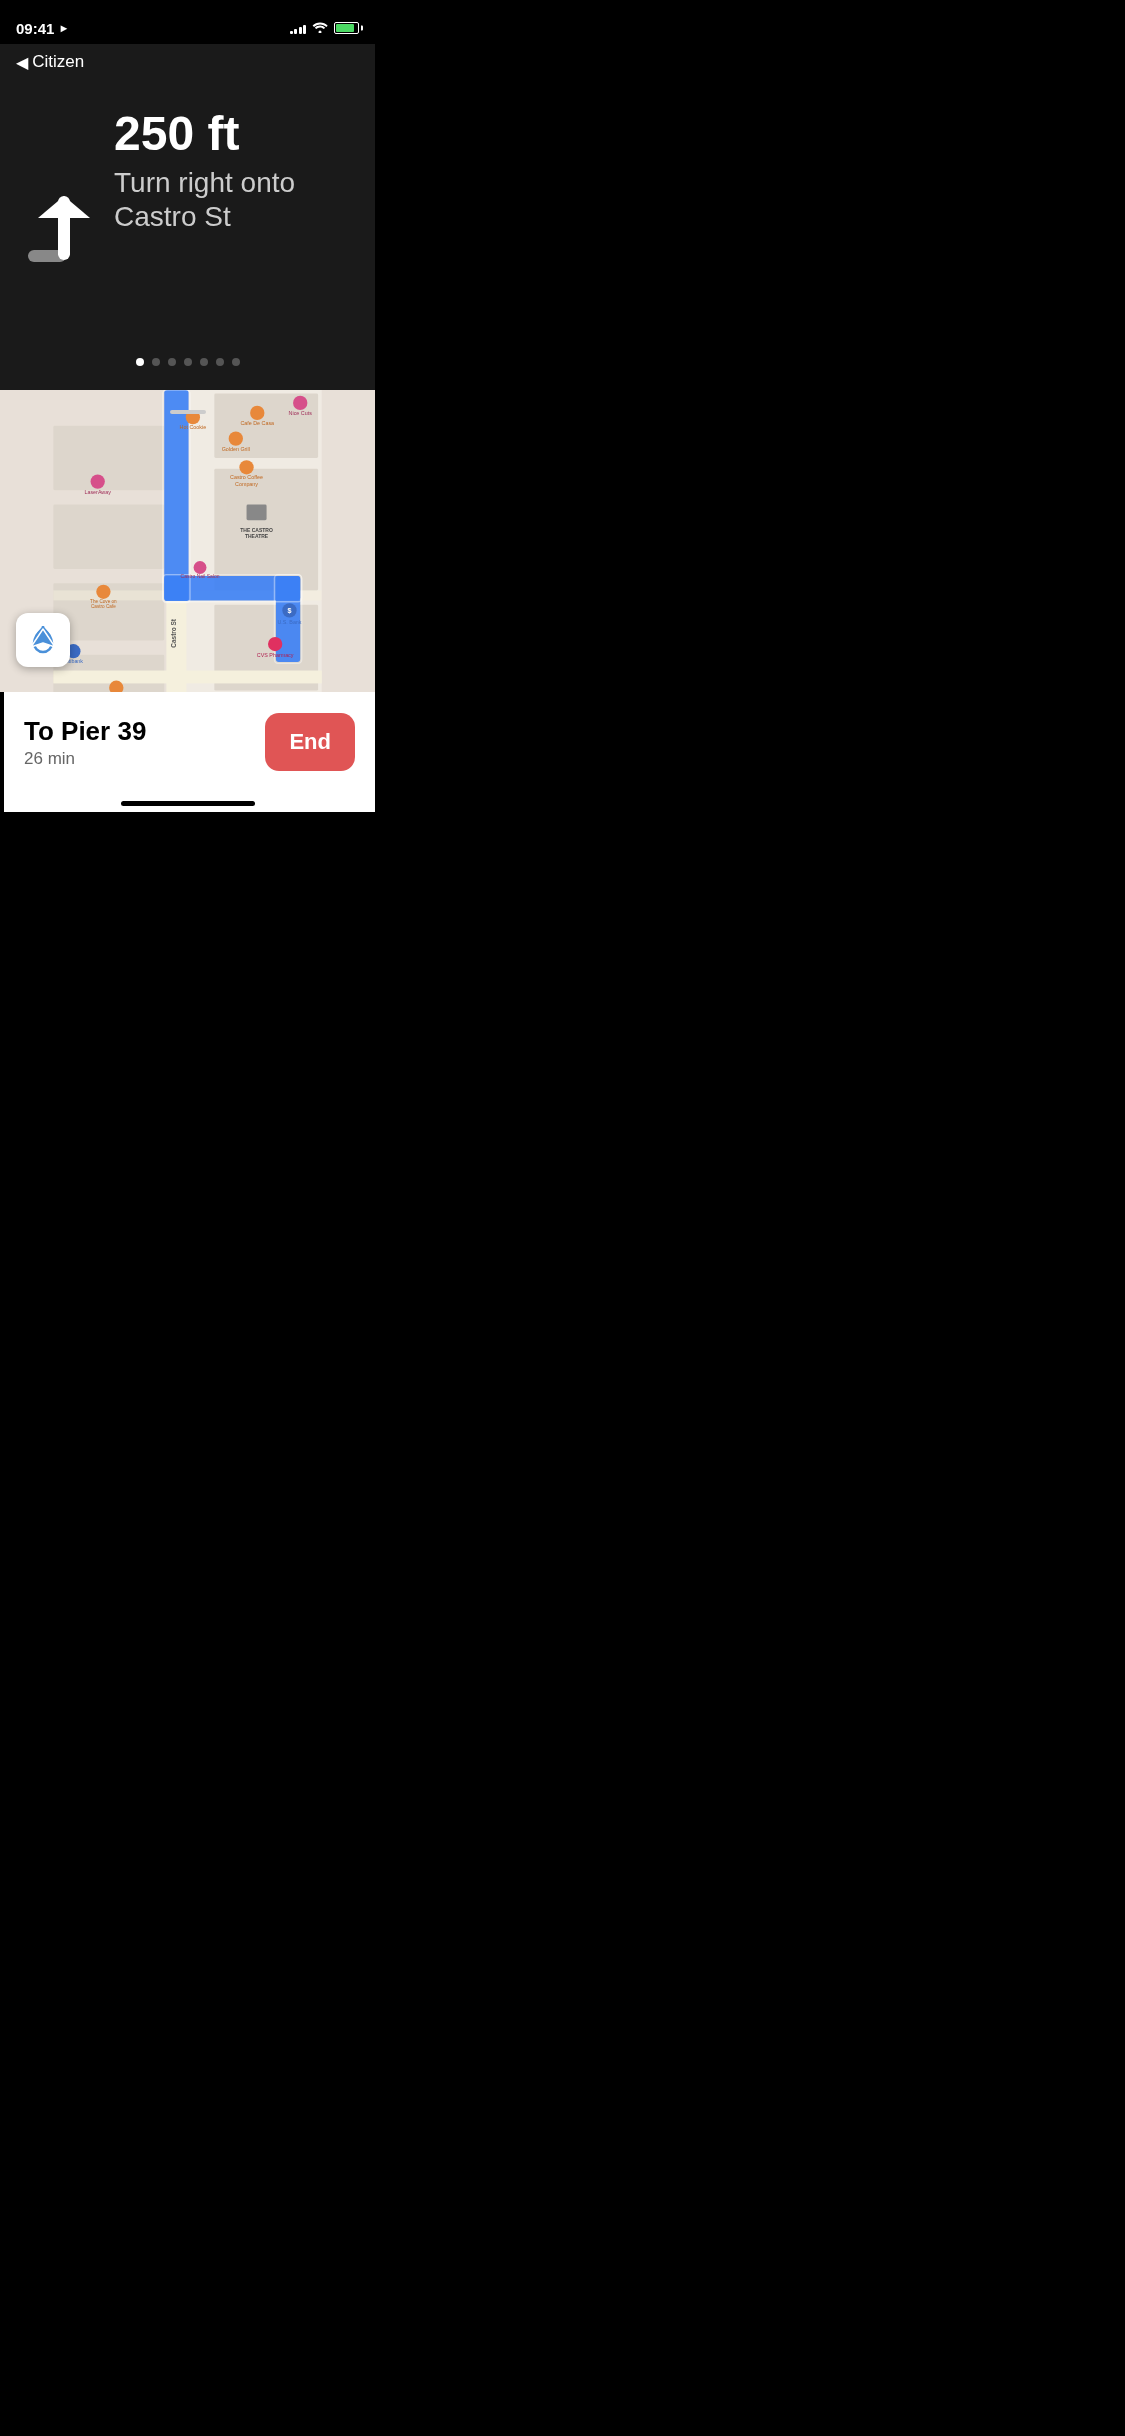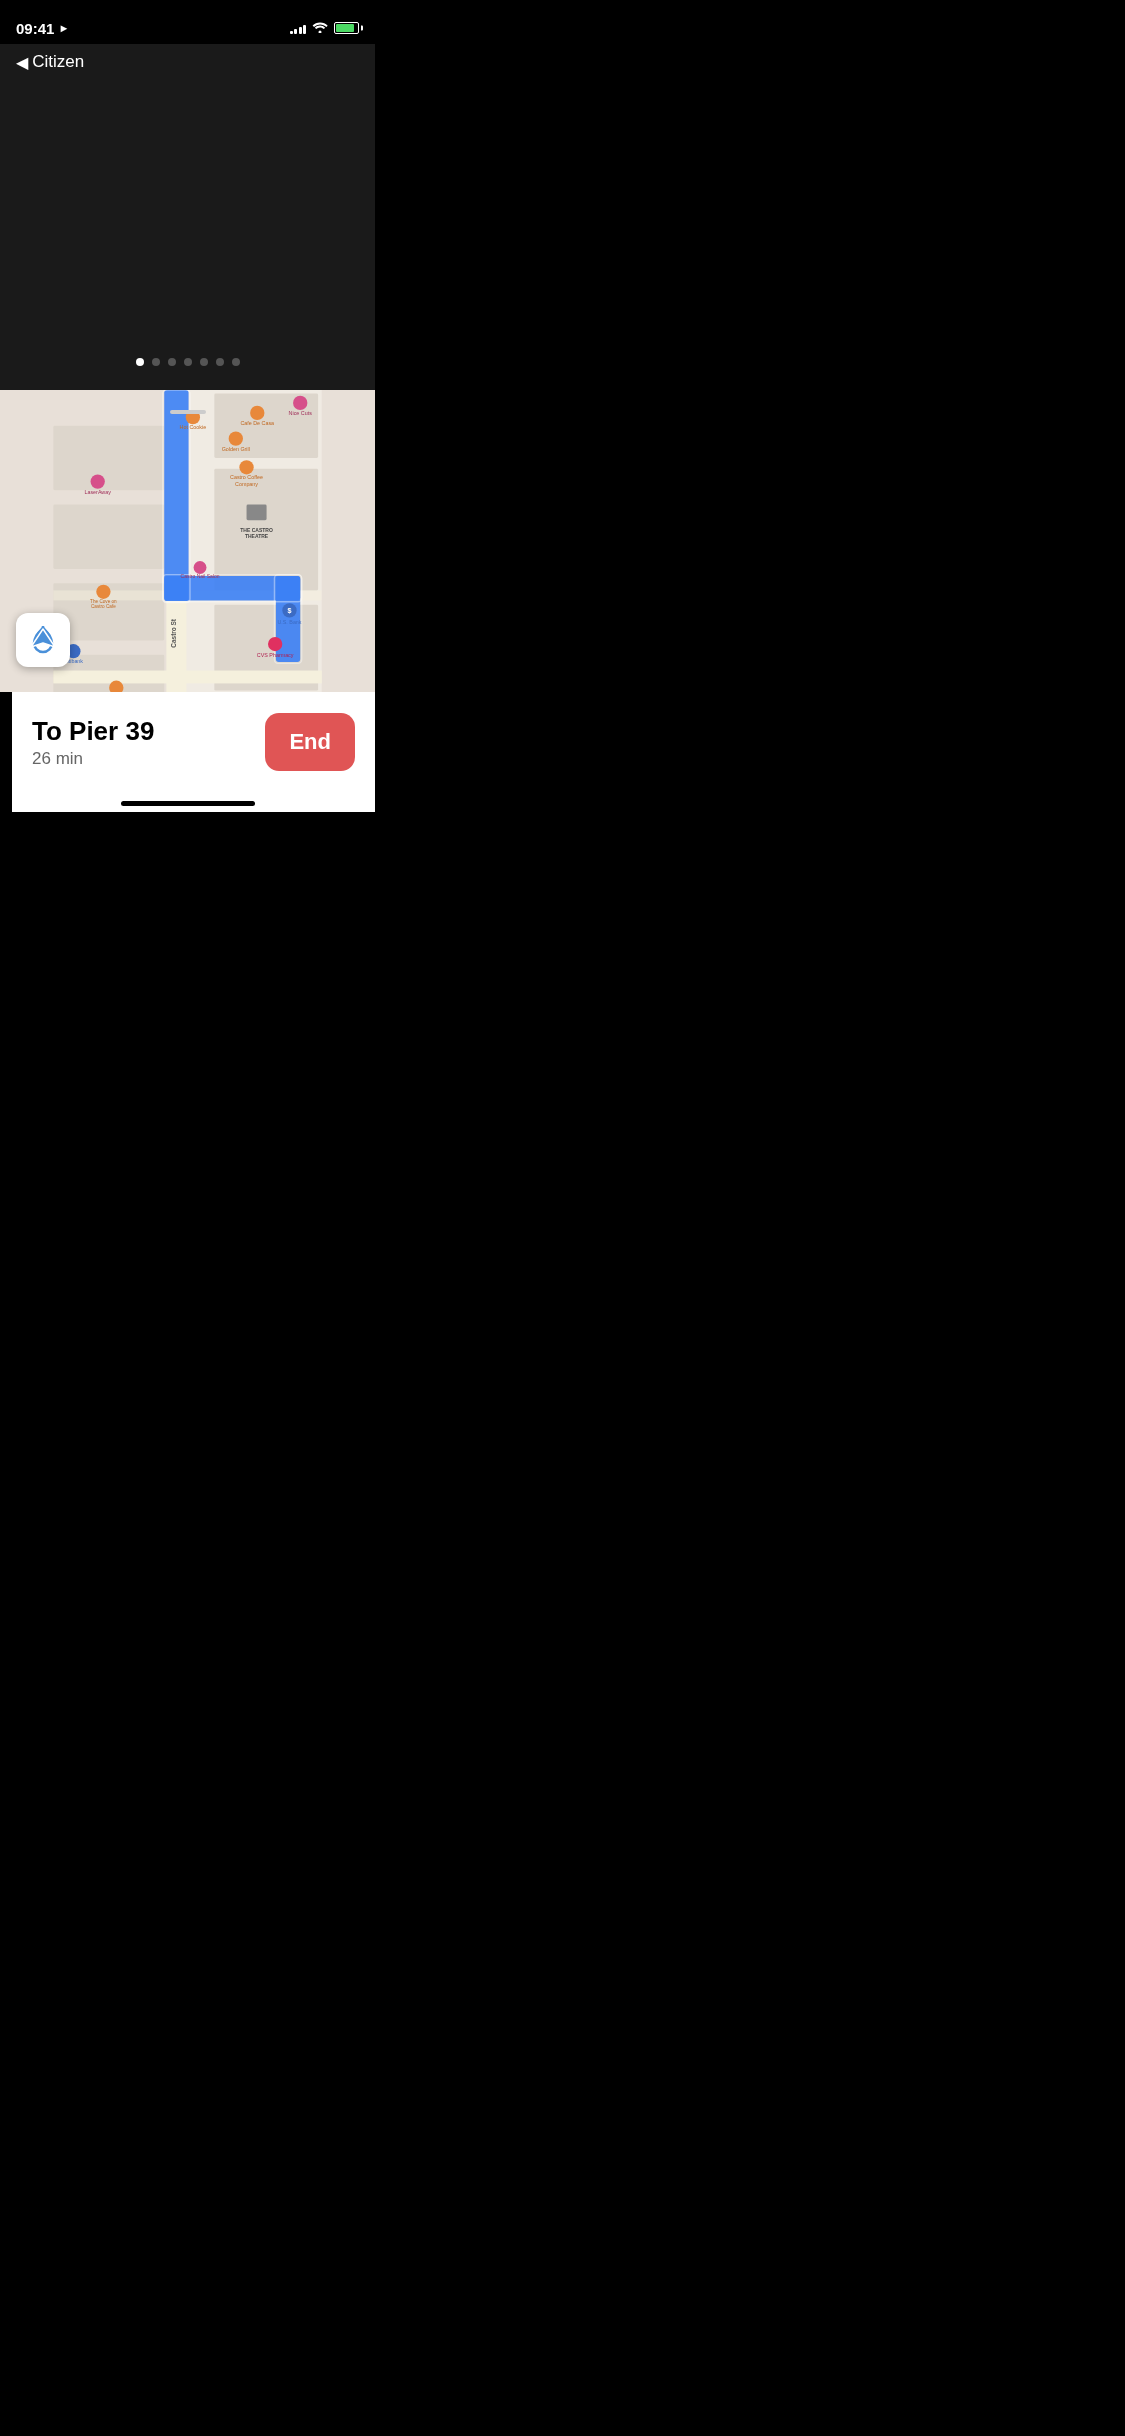--- a/index.html
+++ b/index.html
@@ -178,21 +178,21 @@
       align-items: center;
       justify-content: center;
       box-shadow: 0 2px 8px rgba(0,0,0,0.3);
       z-index: 60;
       cursor: pointer;
     }
 
     
     .bottom-panel {
       position: absolute;
-      bottom: 0; left: 12px; right: 0;
+      bottom: 0; left: 4px; right: 0;
       height: 120px;
       background: #fff;
       display: flex;
       align-items: center;
       justify-content: space-between;
       padding: 0 20px 20px;
     }
 
     .destination-info {
       flex: 1;
@@ -272,20 +272,40 @@
   </div>
 </div>
 
 <div class="nav-header">
 
   <div class="back-button">
     <span style="font-size:16px;">◀</span>
     <span>Citizen</span>
   </div>
 
+  <div class="direction-panel">
+
+    <div style="position:absolute; left:24px; top:98px; width:80px; height:90px;">
+      <svg width="80" height="90" viewBox="0 0 80 90" fill="none">
+
+        <rect x="4" y="62" width="38" height="12" rx="6" fill="#888"></rect>
+
+        <rect x="34" y="8" width="12" height="64" rx="6" fill="white"></rect>
+
+        <polygon points="40,8 66,30 14,30" fill="white"></polygon>
+      </svg>
+    </div>
+
+    <div class="direction-text" style="margin-left: 90px;">
+      <div class="distance-text">250 ft</div>
+      <div class="street-text">
+        <span>Turn right onto Castro St</span>
+      </div>
+    </div>
+  </div>
 
   <div class="page-dots">
     <div class="dot active"></div>
     <div class="dot inactive"></div>
     <div class="dot inactive"></div>
     <div class="dot inactive"></div>
     <div class="dot inactive"></div>
     <div class="dot inactive"></div>
     <div class="dot inactive"></div>
   </div>

